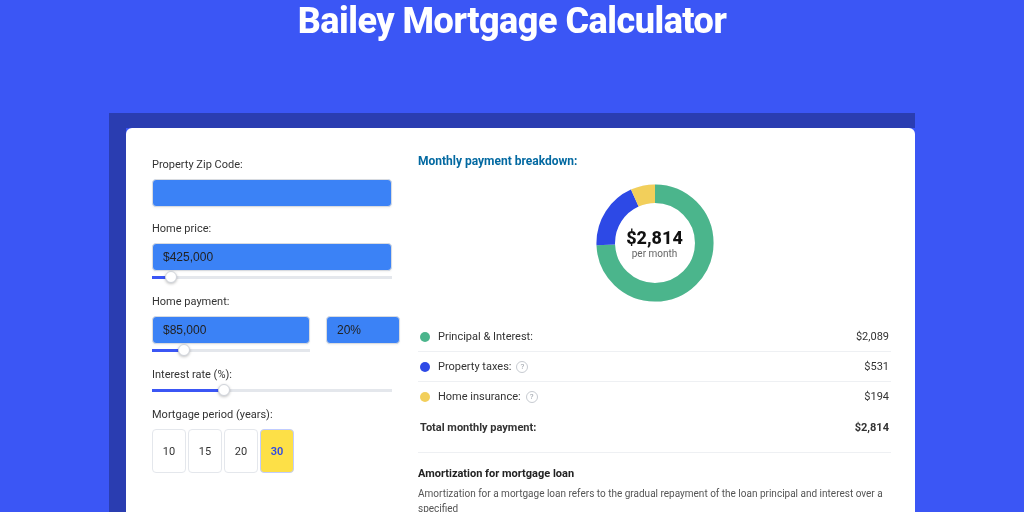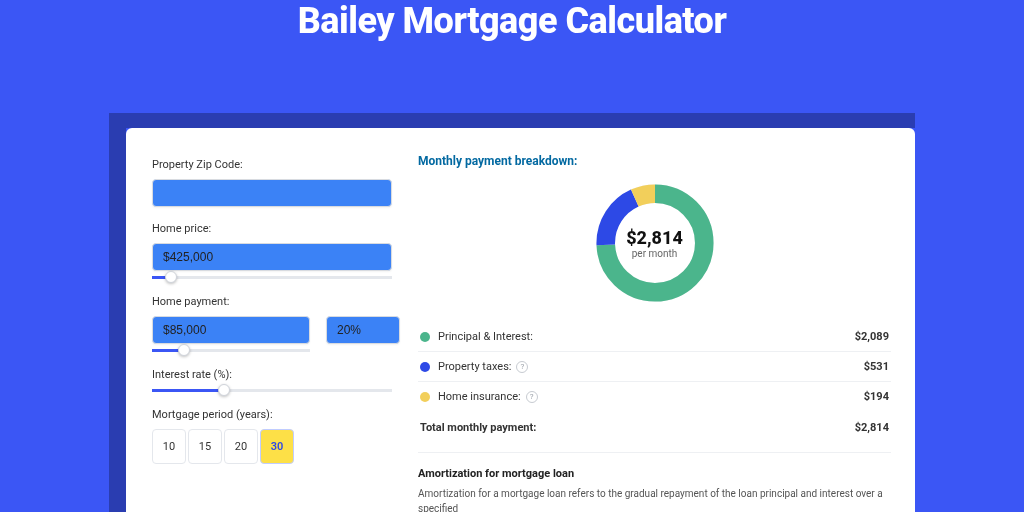--- a/index.html
+++ b/index.html
@@ -25,21 +25,21 @@
     position: absolute; top: -5px; width: 12px; height: 12px; border-radius: 50%;
     background: #fff; border: 1px solid #d0d4db; box-shadow: 0 1px 3px rgba(0,0,0,0.25);
     transform: translateX(-50%);
   }
   .row-flex { display: flex; gap: 16px; }
   .row-flex .text-input { width: 158px; }
   .row-flex .text-input.sm { width: 74px; }
 
   .seg-group { display: flex; gap: 2px; margin-bottom: 14px; }
   .seg-btn {
-    width: 34px; height: 35px; border: 1px solid #e4e7ec; border-radius: 4px; background: #fff;
+    width: 34px; height: 44px; border: 1px solid #e4e7ec; border-radius: 4px; background: #fff;
     font-size: 11px; color: #333; display: flex; align-items: center; justify-content: center;
   }
   .seg-btn.active { background: #fde047; color: #2d49e6; border-color: #c0ccff; font-weight: 600; }
 
   .right-col { flex: 1; padding: 26px 24px 0 10px; }
   .breakdown-title { font-size: 12px; font-weight: 700; color: #0369a1; margin-bottom: 10px; }
   .donut-wrap { display:flex; justify-content:center; margin-bottom: 14px; }
   .donut { width: 130px; height: 130px; position: relative; }
   .donut svg { width: 130px; height: 130px; transform: rotate(-90deg); }
   .donut-center {
@@ -48,21 +48,21 @@
   .donut-amount { font-size: 18px; font-weight: 800; color: #111; }
   .donut-sub { font-size: 10px; color: #666; }
 
   .legend-row {
     display: flex; align-items: center; padding: 8px 2px;
     border-bottom: 1px solid #eef0f3; font-size: 11px; color: #333;
   }
   .legend-row:last-of-type { border-bottom: 0; }
   .swatch { width: 10px; height: 10px; border-radius: 50%; margin-right: 8px; flex: none; }
   .legend-label { flex: 1; display:flex; align-items:center; gap:5px;text-align:right; }
-  .legend-val { font-weight: 700; }
+  .legend-val { font-weight: 400; }
   .legend-row.total { font-weight: 700; border-bottom: 0; padding-top: 10px; }
   .legend-row.total .legend-val { font-weight: 700; }
   .help-icon {
     width:12px; height:12px; border:1px solid #c7cbd1; border-radius:50%; color:#9aa0a8;
     font-size:8px; display:inline-flex; align-items:center; justify-content:center; line-height:0;
   }
 
   .divider { height: 1px; background: #eef0f3; margin: 10px 0 14px; }
   .amort-title { font-size: 11px; font-weight: 700; color: #222; margin-bottom: 6px; }
   .amort-text { font-size: 10px; color: #555; line-height: 1.5; }

